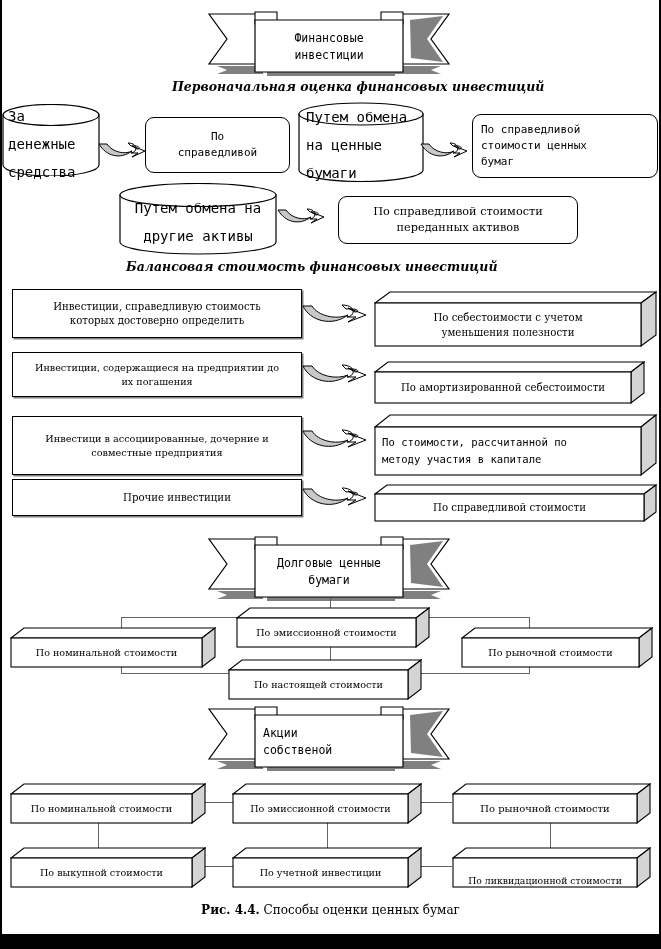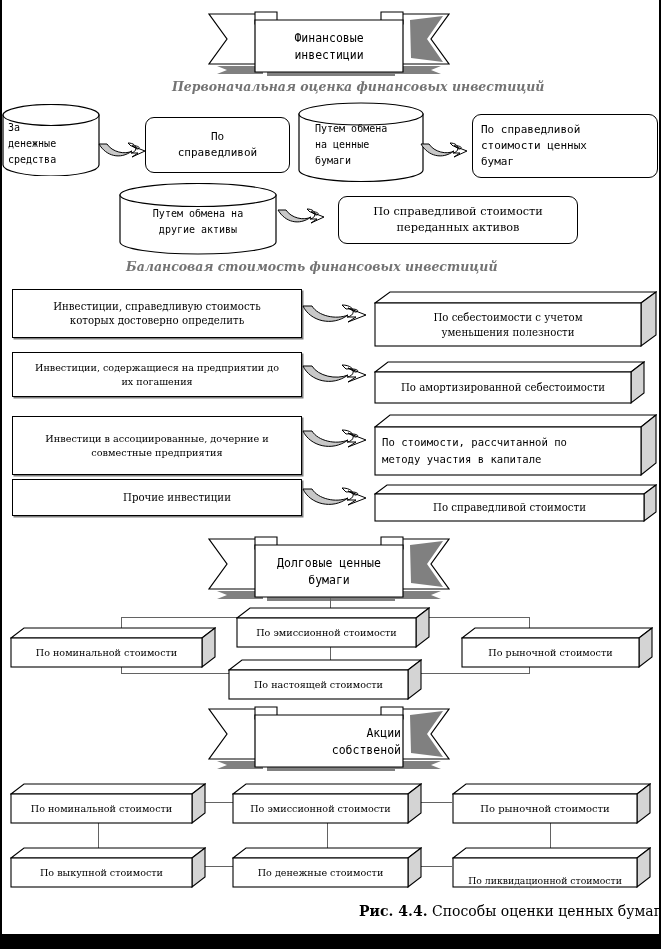--- a/index.html
+++ b/index.html
@@ -35,32 +35,32 @@
   .rib-label.lt { text-align: left; }
 
   
   .sec-head {
     position: absolute;
     font-family: "DejaVu Serif", serif;
     font-style: italic;
     font-weight: bold;
     font-size: 12.5px;
     white-space: nowrap;
-    color: #737373;
+    color: #000000;
   }
 
   
   .cyl { position: absolute; }
   .cyl svg { position: absolute; left:0; top:0; }
   .cyl .cyl-txt {
     position: absolute;
     display: flex; flex-direction: column; justify-content: center;
     font-family: "DejaVu Sans Mono", monospace;
-    font-size: 10px; line-height: 16px;
-    z-index: 2; pointer-events: none;
+    font-size: 14px; line-height: 16px;
+    z-index: 2; pointer-events: none; gap: 12px;
   }
   .cyl .cyl-txt.ctr { text-align: center; align-items: center; }
   .cyl .cyl-txt.just { text-align: justify; }
   .cyl .cyl-txt.just > span { display:block; width:100%; }
 
   
   .rrect {
     position: absolute;
     border: 1.2px solid #000;
     border-radius: 9px;
@@ -111,23 +111,23 @@
   .lnh { height: 1.3px; }
   .lnv { width: 1.3px; }
 
   
   .curvearrow { position: absolute; }
 
   
   .caption {
     position: absolute;
     width: 100%;
-    text-align: right;
+    text-align: center;
     font-family: "DejaVu Serif", serif;
-    font-size: 14px;
+    font-size: 12px;
   }
   .caption b { font-weight: bold; }
 
   .blackbar { position:absolute; left:0; background:#000; width:100%; }
 </style>
 </head>
 <body>
 
 <div id="stage">
 
@@ -179,21 +179,21 @@
   <div class="rrect ctr" style="left:145px; top:117px; width:145px; height:56px;">
     <span>По</span>
     <span>справедливой</span>
   </div>
 
   <div class="cyl" style="left:298px; top:102px; width:126px; height:80px;">
     <svg width="126" height="80" viewBox="0 0 126 80">
       <path d="M1,12 L1,68 A62,11.5 0 0 0 125,68 L125,12 Z" fill="#fff" stroke="#000" stroke-width="1.2"></path>
       <ellipse cx="63" cy="12" rx="62" ry="11" fill="#fff" stroke="#000" stroke-width="1.2"></ellipse>
     </svg>
-    <div class="cyl-txt just" style="left:8px; top:17px; width:110px; height:52px;margin-left:9px;">
+    <div class="cyl-txt just" style="left:8px; top:17px; width:110px; height:52px;">
       <span>Путем обмена</span>
       <span>на        ценные</span>
       <span>бумаги</span>
     </div>
   </div>
 
   <div class="curvearrow" style="left:420px; top:140px; width:48px; height:22px;">
     <svg width="48" height="22" viewBox="0 0 48 22">
       <path d="M1,4 C8,16 22,20 34,11 C27,15 14,12 9,4 Z" fill="#c8c8c8" stroke="#000" stroke-width="1"></path>
       <path d="M30,3 C40,3 40,12 33,13 L40,13 L34,17 L47,11 L34,6 L39,9 C43,9 42,5 33,6 Z" fill="#fff" stroke="#000" stroke-width="1"></path>
@@ -397,21 +397,21 @@
       <path d="M12,58 L58,58 L58,66 L12,66 L22,62 Z" fill="#808080"></path>
       <path d="M62,58 L190,58 L190,68 L62,68 Z" fill="#808080"></path>
       <path d="M190,58 L236,58 L226,62 L236,66 L190,66 Z" fill="#808080"></path>
       <path d="M4,6 L60,6 L60,56 L4,56 L22,31 Z" fill="#ffffff" stroke="#000" stroke-width="1.2"></path>
       <path d="M188,6 L244,6 L226,31 L244,56 L188,56 Z" fill="#ffffff" stroke="#000" stroke-width="1.2"></path>
       <path d="M205,12 L238,8 L222,31 L238,54 L206,50 Z" fill="#808080" stroke="none"></path>
       <path d="M50,4 L72,4 L72,16 L50,16 Z" fill="#ffffff" stroke="#000" stroke-width="1.1"></path>
       <path d="M176,4 L198,4 L198,16 L176,16 Z" fill="#ffffff" stroke="#000" stroke-width="1.1"></path>
       <path d="M50,12 L198,12 L198,64 L50,64 Z" fill="#ffffff" stroke="#000" stroke-width="1.2"></path>
     </svg>
-    <div class="rib-label lt" style="left:58px; top:14px; width:138px; height:50px;text-align:right;">
+    <div class="rib-label lt" style="left:58px; top:14px; width:138px; height:50px;">
       <span>Акции</span>
       <span>собственой</span>
     </div>
   </div>
 
   <div class="ln lnh" style="left:203px; top:802px; width:32px;"></div>
   <div class="ln lnh" style="left:420px; top:802px; width:32px;"></div>
   <div class="ln lnv" style="left:98px; top:822px; height:30px;"></div>
   <div class="ln lnv" style="left:327px; top:822px; height:30px;"></div>
   <div class="ln lnv" style="left:550px; top:822px; height:30px;"></div>
@@ -462,21 +462,21 @@
     </div>
   </div>
 
   <div class="cube" style="left:232px; top:847px; width:190px; height:41px;">
     <svg width="190" height="41" viewBox="0 0 190 41">
       <path d="M1,11 L14,1 L189,1 L176,11 Z" fill="#fff" stroke="#000" stroke-width="1.1"></path>
       <path d="M176,11 L189,1 L189,30 L176,40 Z" fill="#d4d4d4" stroke="#000" stroke-width="1.1"></path>
       <rect x="1" y="11" width="175" height="29" fill="#fff" stroke="#000" stroke-width="1.1"></rect>
     </svg>
     <div class="cube-txt" style="left:5px; top:13px; width:167px; height:25px; font-size:9.6px;">
-      <span>По денежные стоимости</span>
+      <span>По учетной инвестиции</span>
     </div>
   </div>
 
   <div class="cube" style="left:452px; top:847px; width:199px; height:41px;">
     <svg width="199" height="41" viewBox="0 0 199 41">
       <path d="M1,11 L14,1 L198,1 L185,11 Z" fill="#fff" stroke="#000" stroke-width="1.1"></path>
       <path d="M185,11 L198,1 L198,30 L185,40 Z" fill="#d4d4d4" stroke="#000" stroke-width="1.1"></path>
       <rect x="1" y="11" width="184" height="29" fill="#fff" stroke="#000" stroke-width="1.1"></rect>
     </svg>
     <div class="cube-txt" style="left:5px; top:13px; width:176px; height:40px; font-size:9.3px;">

